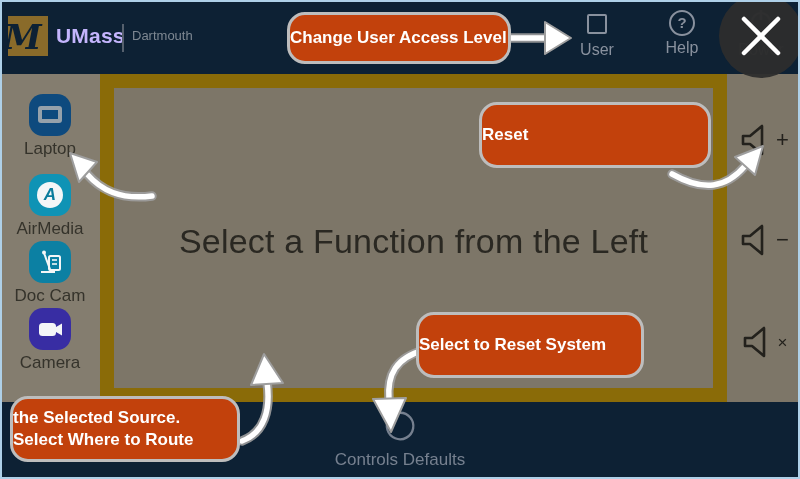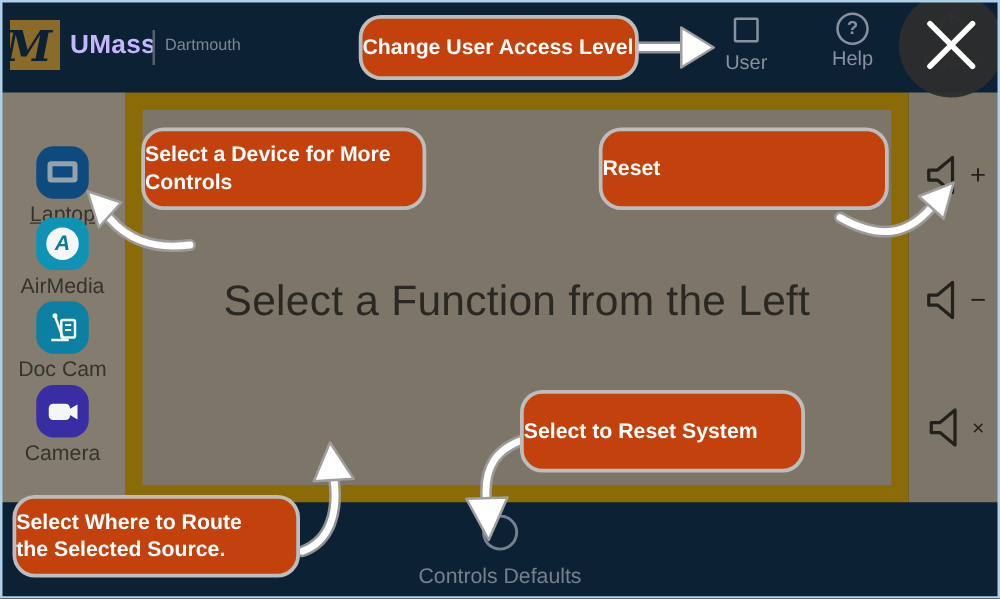--- a/index.html
+++ b/index.html
@@ -121,21 +121,21 @@
     </svg>
   </div>
 
   <div class="sidebar"></div>
   <div class="panel">
     <div class="panel-inner"></div>
   </div>
   <div class="rail"></div>
   <div class="message">Select a Function from the Left</div>
 
-  <div class="side-item" style="top:117px;text-decoration:underline;">
+  <div class="side-item" style="top:94px;">
     <span class="tile tile-laptop">
       <svg width="30" height="24" viewBox="0 0 30 24">
         <rect x="3" y="3" width="24" height="17" rx="3" fill="#95a1ab"></rect>
         <rect x="7" y="7" width="16" height="9" fill="#0e4a7e"></rect>
       </svg>
     </span>
     <span>Laptop</span>
   </div>
   <div class="side-item" style="top:174px;">
     <span class="tile tile-airmedia">
@@ -218,29 +218,25 @@
     <g>
       <path class="shaft-u" d="M242,441 C264,433 271,410 267,382"></path>
         <path class="shaft" d="M242,441 C264,433 271,410 267,382"></path>
       <polygon class="head" points="264,354 251,385 283,383"></polygon>
     </g>
   </svg>
 
   <div class="callout" id="callout-access">
     <span>Change User Access Level</span>
   </div>
-  <div class="callout" id="callout-device">
-    <span>Select a Device for More</span>
-      <span>Controls</span>
-  </div>
   <div class="callout" id="callout-volume">
       <span>Reset</span>
   </div>
   <div class="callout" id="callout-reset">
     <span>Select to Reset System</span>
   </div>
   <div class="callout" id="callout-route">
-    <span>Select Where to Route</span>
-      <span>the Selected Source.</span>
+    <span>the Selected Source.</span>
+      <span>Select Where to Route</span>
   </div>
 
   <div class="frame"></div>
 </div>
 
 </body></html>

